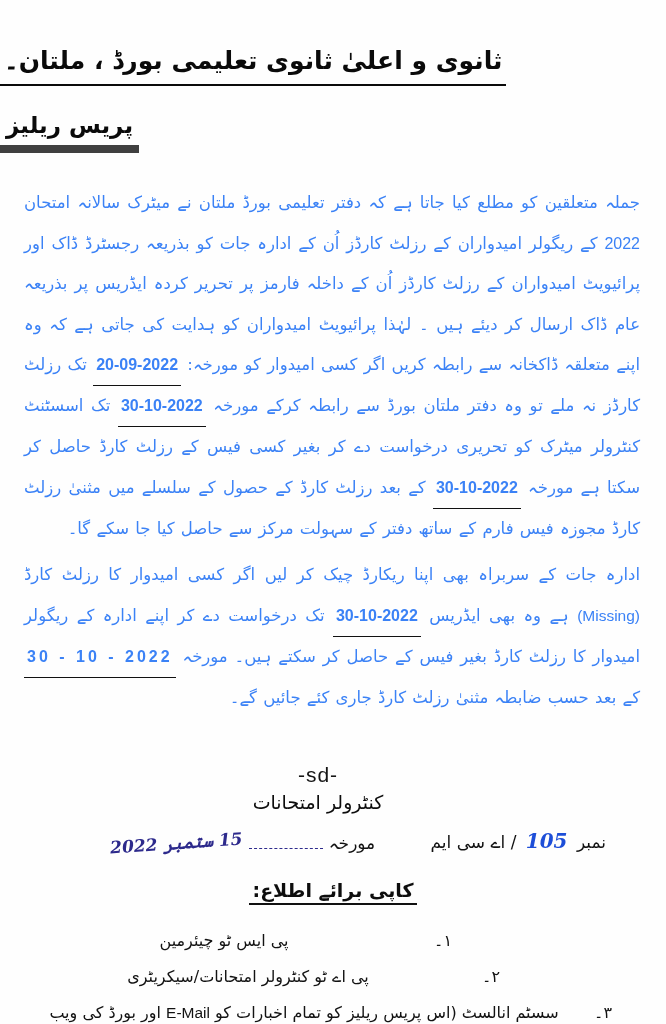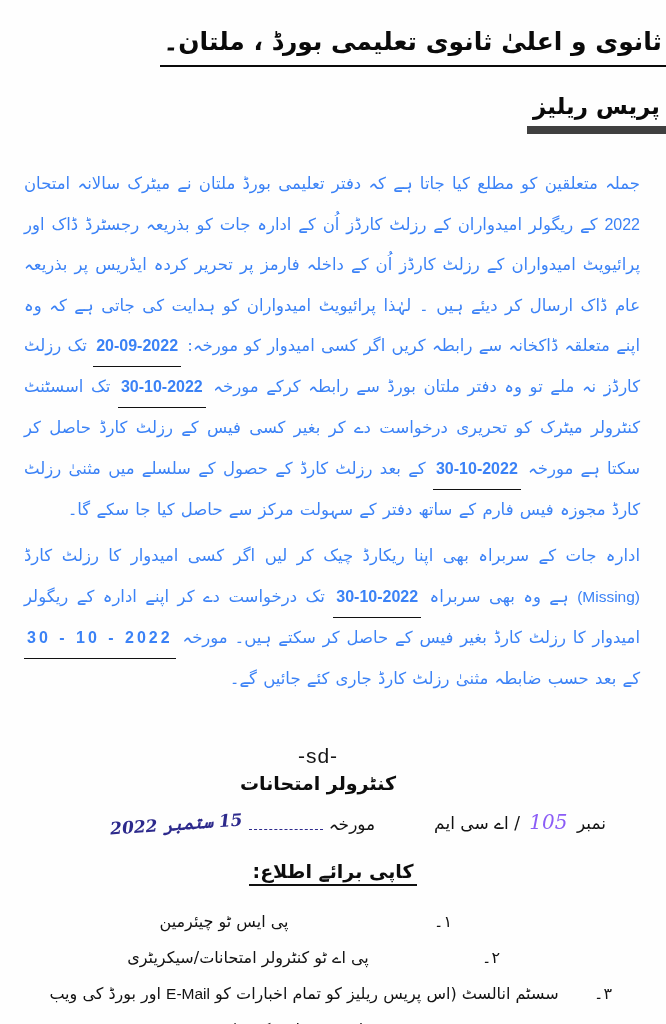--- a/index.html
+++ b/index.html
@@ -21,22 +21,22 @@
     position: absolute;
     inset: 0;
     width: 666px;
     height: 1024px;
     background: #fefefe;
     padding: 0;
   }
 
   
   .header-block {
-    text-align: right;
-    padding-top: 23px;
+    text-align: left;
+    padding-top: 42px;
   }
   .board-title {
     display: inline-block;
     font-family: "DejaVu Sans", sans-serif;
     font-size: 25px;
     font-weight: 700;
     line-height: 1.55;
     letter-spacing: 0.5px;
     color: #0a0a0a;
     border-bottom: 2px solid #0a0a0a;
@@ -103,21 +103,21 @@
   }
   .sd-mark {
     font-family: "Liberation Sans", sans-serif;
     font-size: 21px;
     letter-spacing: 1px;
     color: #151515;
   }
   .sd-designation {
     margin-top: 4px;
     font-size: 19px;
-    font-weight: 700;
+    font-weight: 400;
     direction: rtl;
     color: #0d0d0d;
   }
 
   
   .ref-row {
     margin-top: 16px;
     display: flex;
     flex-direction: row;
     justify-content: space-between;
@@ -125,25 +125,25 @@
     padding: 0 60px 0 110px;
     direction: rtl;
   }
   .ref-number {
     font-size: 17px;
     direction: rtl;
     white-space: nowrap;
     color: #111;
   }
   .ink {
-    color: #8b5cf6;
+    color: #1d4ed8;
     font-family: "DejaVu Serif", serif;
     font-style: italic;
     font-size: 20px;
-    font-weight: 400;
+    font-weight: 700;
     padding: 0 4px;
   }
   .ref-date {
     font-size: 17px;
     direction: rtl;
     white-space: nowrap;
     color: #111;
     display: flex;
     align-items: baseline;
     gap: 2px;
@@ -252,21 +252,21 @@
       <span>تک رزلٹ کارڈز نہ ملے تو وہ دفتر ملتان بورڈ سے رابطہ کرکے مورخہ</span>
       <span class="date-ul">30-10-2022</span>
       <span>تک اسسٹنٹ کنٹرولر میٹرک کو تحریری درخواست دے کر بغیر کسی فیس کے رزلٹ کارڈ حاصل کر سکتا ہے مورخہ</span>
       <span class="date-ul">30-10-2022</span>
       <span>کے بعد رزلٹ کارڈ کے حصول کے سلسلے میں مثنیٰ رزلٹ کارڈ مجوزہ فیس فارم کے ساتھ دفتر کے سہولت مرکز سے حاصل کیا جا سکے گا۔</span>
     </p>
 
     <p class="para second">
       <span>ادارہ جات کے سربراہ بھی اپنا ریکارڈ چیک کر لیں اگر کسی امیدوار کا رزلٹ کارڈ</span>
       <span class="latin">(Missing)</span>
-      <span>ہے وہ بھی سربراہ</span>
+      <span>ہے وہ بھی ایڈریس</span>
       <span class="date-ul">30-10-2022</span>
       <span>تک درخواست دے کر اپنے ادارہ کے ریگولر امیدوار کا رزلٹ کارڈ بغیر فیس کے حاصل کر سکتے ہیں۔ مورخہ</span>
       <span class="date-ul spaced">30 - 10 - 2022</span>
       <span>کے بعد حسب ضابطہ مثنیٰ رزلٹ کارڈ جاری کئے جائیں گے۔</span>
     </p>
   </div>
 
   <div class="sd-block">
     <div class="sd-mark">-sd-</div>
     <div class="sd-designation">کنٹرولر امتحانات</div>

